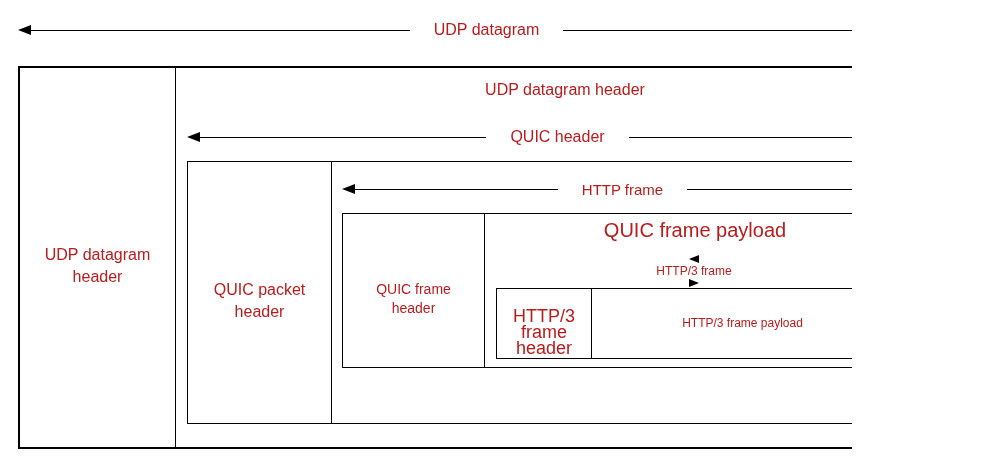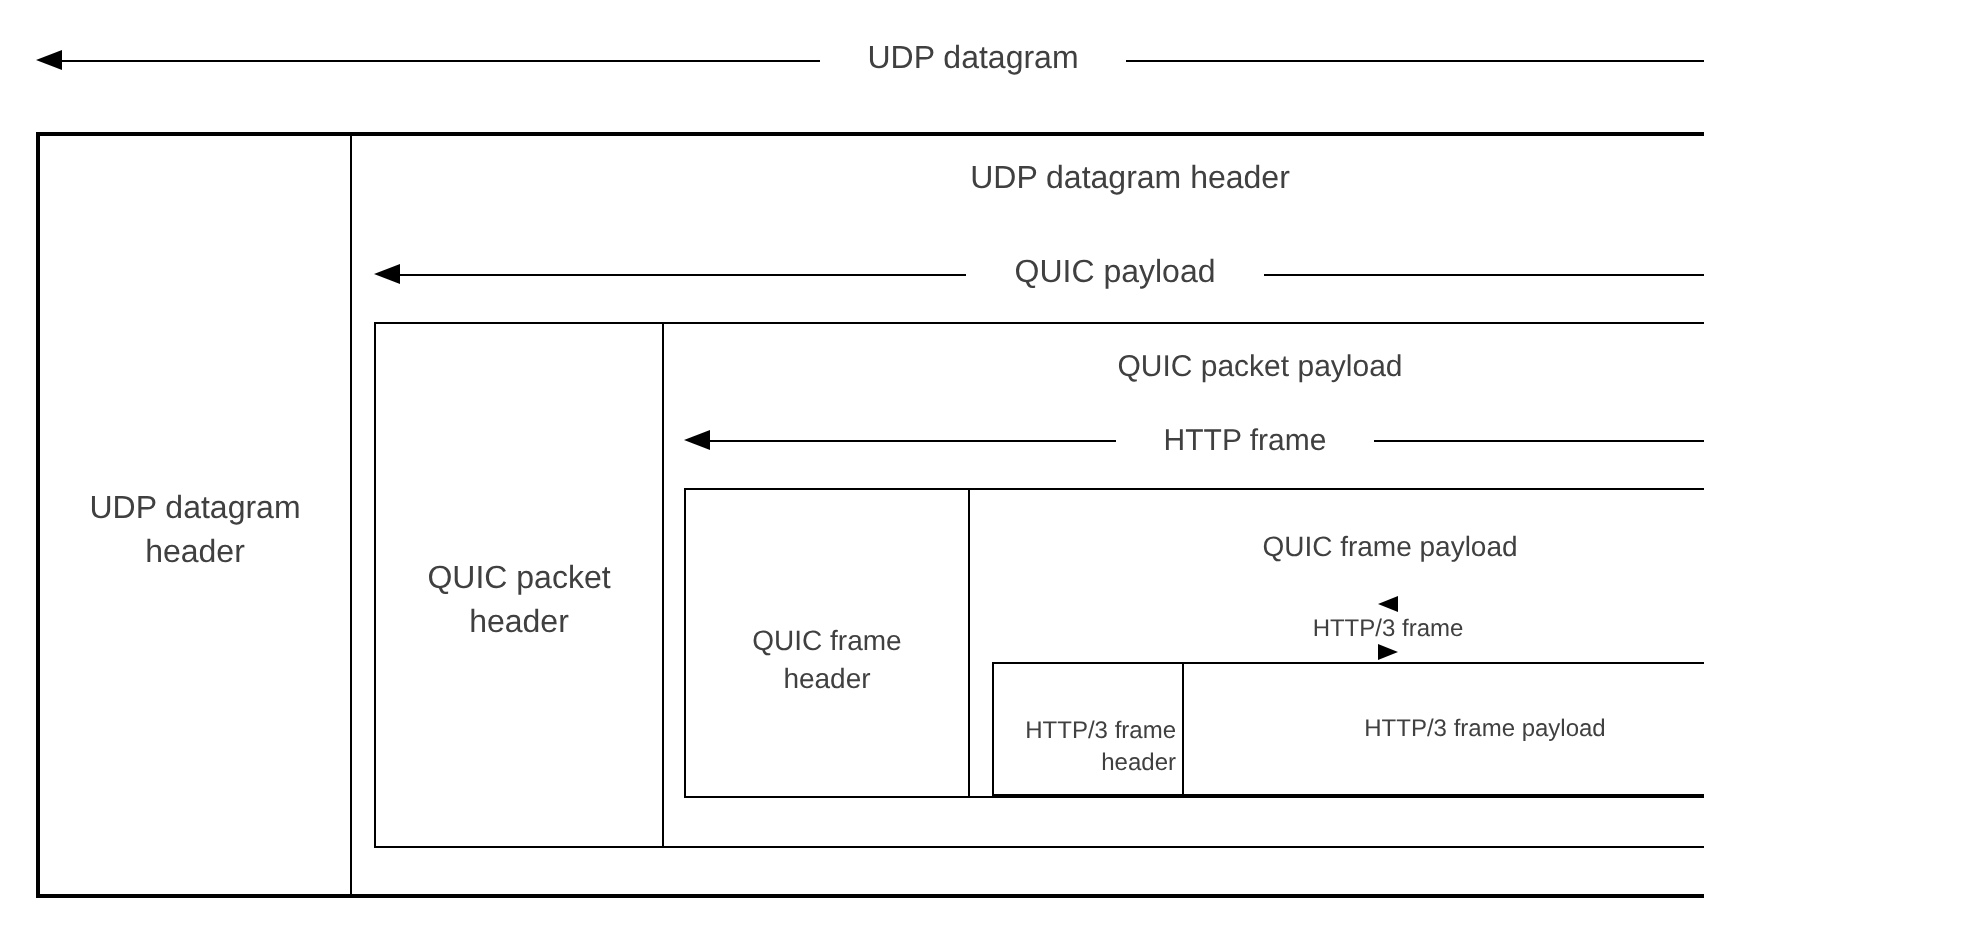--- a/index.html
+++ b/index.html
@@ -2,21 +2,21 @@
 <html><head>
 <meta charset="utf-8">
 <style>
   html, body { margin: 0; padding: 0; background: #ffffff; }
   .canvas {
     position: relative;
     width: 852px;
     height: 476px;
     background: #ffffff;
     font-family: "Liberation Sans", sans-serif;
-    color: #404040;
+    color: #b91c1c;
     overflow: hidden;
   }
 
   
   .arrow {
     display: flex;
     align-items: center;
     height: 18px;
   }
   .arrow .aline {
@@ -63,25 +63,25 @@
   .qp-hdr { width: 143px; border-right: 1.5px solid #000; font-size: 16px; line-height: 22px; }
   .qp-hdr span { max-width: 100px; }
 
   .qp-payload .pl-label { font-size: 15px; line-height: 18px; margin-top: 13px; }
   .quic-frame-arrow { margin: 18px 25px 0 10px; font-size: 15px; }
 
   .box-quic-frame { margin: 15px 0 0 10px; width: 562px; height: 153px; border: 1.5px solid #000; }
   .qf-hdr { width: 141px; border-right: 1.5px solid #000; font-size: 14px; line-height: 19px; }
   .qf-hdr span { max-width: 90px; }
 
-  .qf-payload .pl-label { font-size: 14px; line-height: 17px; margin-top: 20px; }
+  .qf-payload .pl-label { font-size: 20px; line-height: 17px; margin-top: 8px; }
   .http3-arrow { margin: 16px 15px 0 13px; font-size: 12px; flex-direction: column; }
 
   .box-http3 { margin: 17px 0 0 11px; width: 396px; height: 69px; border: 1.5px solid #000; }
-  .h3-hdr { width: 94px; border-right: 1.5px solid #000; font-size: 12px; line-height: 16px; text-align: right; }
+  .h3-hdr { width: 94px; border-right: 1.5px solid #000; font-size: 18px; line-height: 16px; }
   .h3-hdr span { max-width: 88px; }
   .h3-payload { align-items: center; justify-content: center; }
   .h3-payload .pl-label { font-size: 12px; margin-top: 0; }
 </style>
 </head>
 <body>
 
 <div class="canvas">
 
   <div class="arrow udp-arrow">
@@ -97,33 +97,32 @@
     <div class="hdr-cell udp-hdr">
       <span>UDP datagram header</span>
     </div>
 
     <div class="payload-cell udp-payload">
       <div class="pl-label">UDP datagram header</div>
 
       <div class="arrow quic-packet-arrow">
         <span class="ah ah-left"></span>
         <span class="aline"></span>
-        <span class="alabel">QUIC payload</span>
+        <span class="alabel">QUIC header</span>
         <span class="aline"></span>
         <span class="ah ah-right"></span>
       </div>
 
       <div class="box box-quic-packet">
 
         <div class="hdr-cell qp-hdr">
           <span>QUIC packet header</span>
         </div>
 
         <div class="payload-cell qp-payload">
-          <div class="pl-label">QUIC packet payload</div>
 
           <div class="arrow quic-frame-arrow">
             <span class="ah ah-left"></span>
             <span class="aline"></span>
             <span class="alabel">HTTP frame</span>
             <span class="aline"></span>
             <span class="ah ah-right"></span>
           </div>
 
           <div class="box box-quic-frame">

